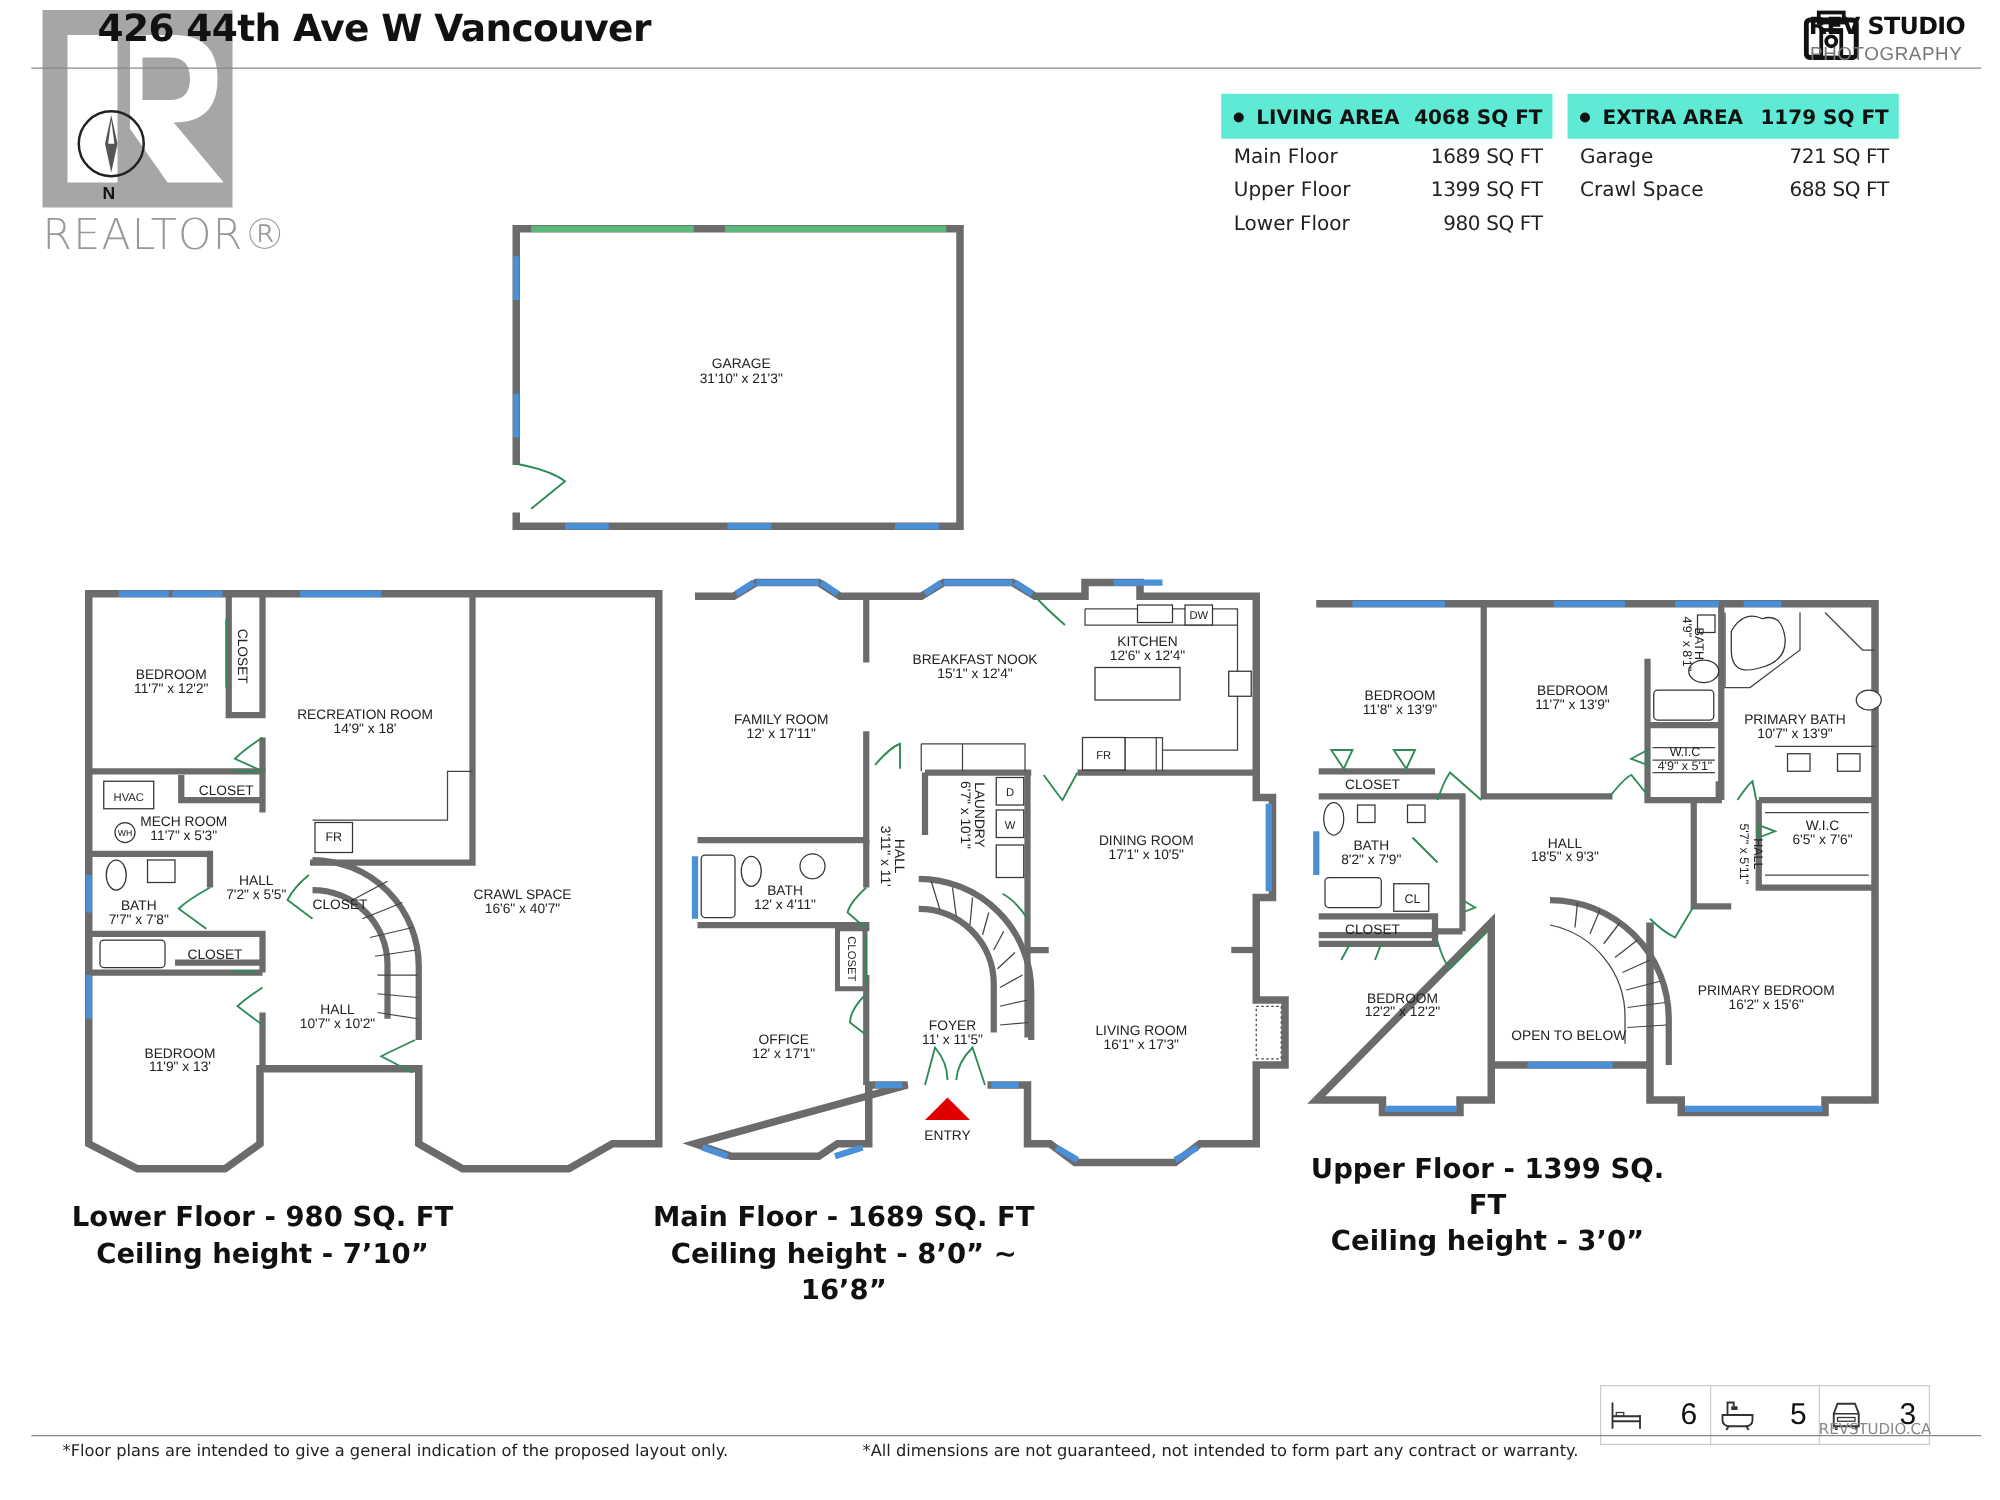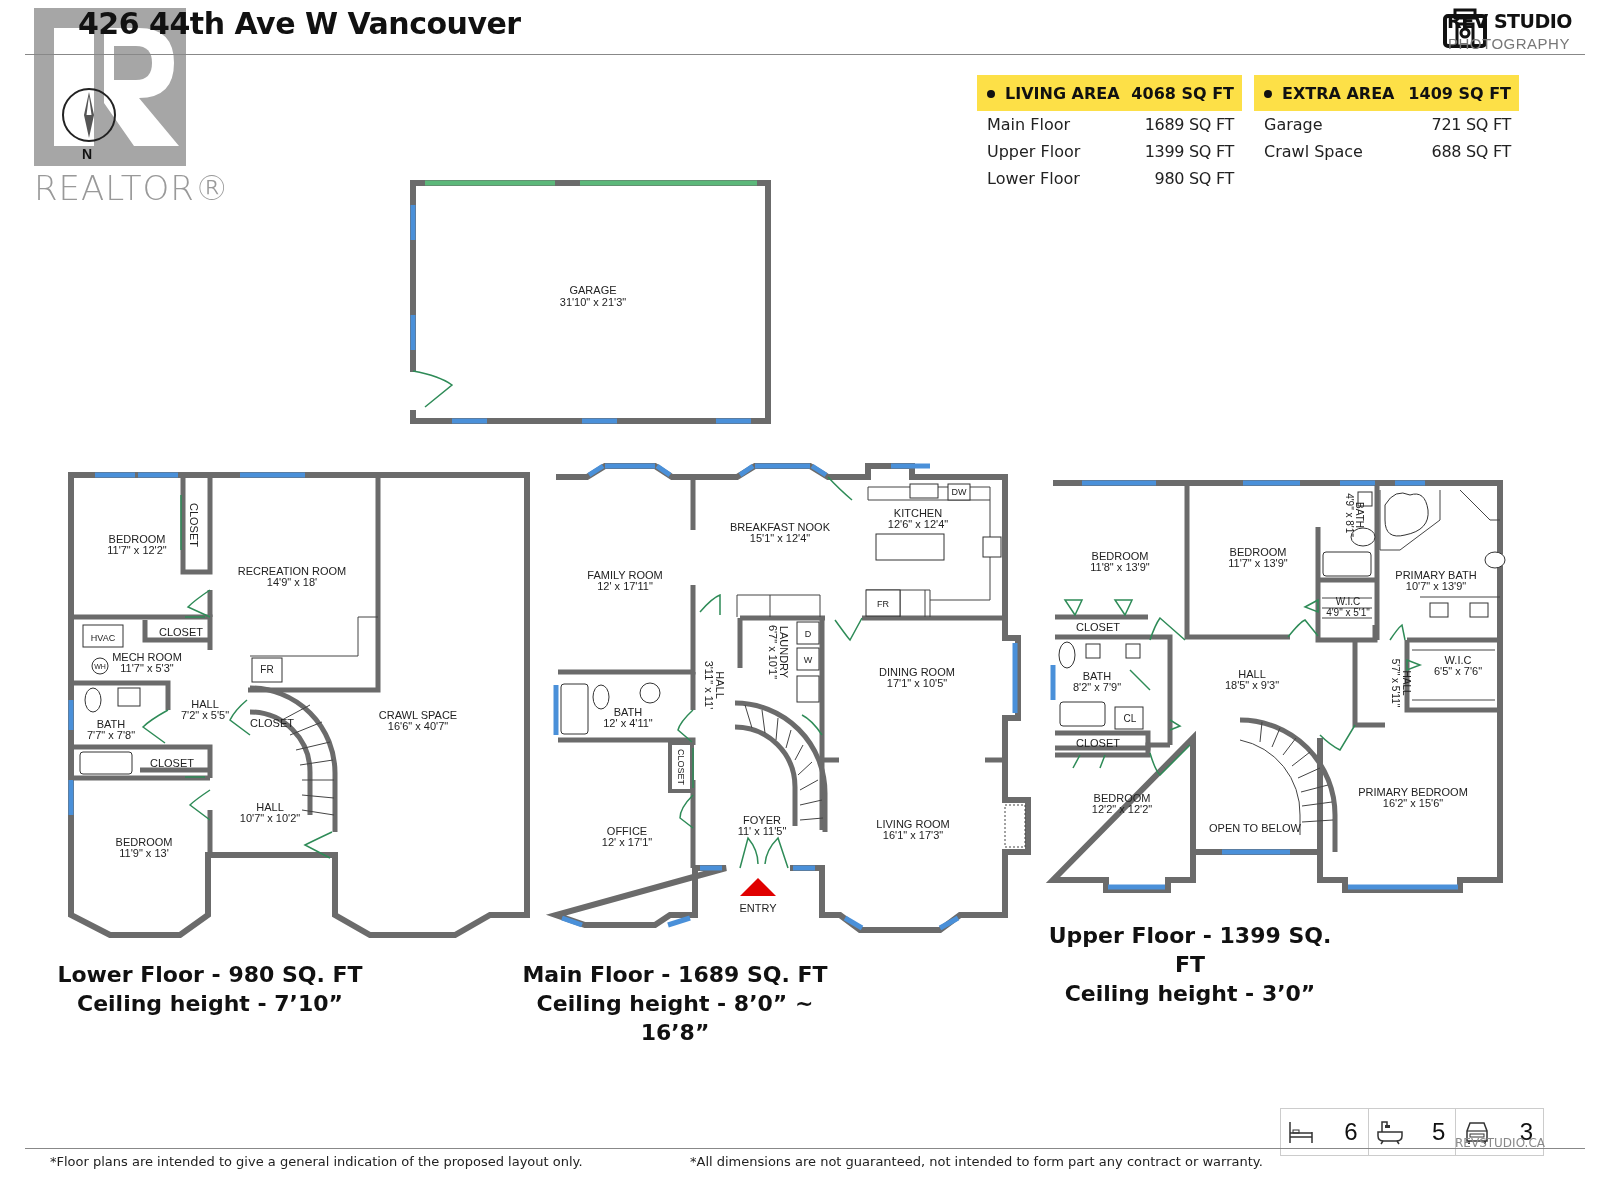--- a/index.html
+++ b/index.html
@@ -9,21 +9,21 @@
   .top-rule { left: 25px; top: 54px; width: 1560px; height: 1px; background: #888; }
   .realtor { left: 34px; top: 8px; width: 152px; height: 200px; }
   .realtor .box { position: absolute; left: 0; top: 0; width: 152px; height: 158px; background: rgba(150,150,150,0.85); }
   .realtor .word { position: absolute; left: 0; top: 160px; font-size: 34px; color: #999; letter-spacing: 1px; font-family: "DejaVu Sans", sans-serif; font-weight: 300; }
   .compass { left: 60px; top: 86px; width: 60px; height: 80px; }
   .compass .n { position: absolute; left: 22px; top: 60px; font-size: 14px; font-weight: bold; }
   .brand { left: 1395px; top: 8px; width: 180px; height: 42px; padding-left: 48px; }
   .brand .name { position: absolute; left: 52px; top: 2px; font-size: 19px; font-weight: bold; font-family: "DejaVu Sans", sans-serif; letter-spacing: -0.5px; }
   .brand .sub { position: absolute; left: 53px; top: 27px; font-size: 15px; color: #777; letter-spacing: 0.5px; }
   .area-table { top: 75px; width: 265px; font-family: "DejaVu Sans", sans-serif; }
-  .area-table .head { background: #fde047; height: 36px; display: flex; align-items: center; justify-content: space-between; padding: 0 8px 0 10px; font-weight: bold; font-size: 16px; }
+  .area-table .head { background: #5eead4; height: 36px; display: flex; align-items: center; justify-content: space-between; padding: 0 8px 0 10px; font-weight: bold; font-size: 16px; }
   .area-table .head .dot { display: inline-block; width: 8px; height: 8px; border-radius: 50%; background: #111; margin-right: 10px; vertical-align: middle; }
   .area-table .row { display: flex; justify-content: space-between; padding: 0 8px 0 10px; height: 27px; line-height: 27px; font-size: 16px; color: #222; }
   .area-table .row .v { letter-spacing: -0.3px; }
   .plan { position: absolute; left: 0; top: 0; }
   .floor-caption { text-align: center; font-weight: bold; font-size: 22px; line-height: 29px; font-family: "DejaVu Sans", sans-serif; color: #111; }
   .stats { left: 1280px; top: 1108px; width: 262px; height: 46px; border: 1px solid #ccc; display: flex; }
   .stats .cell { flex: 1; display: flex; align-items: center; justify-content: space-between; padding: 0 10px 0 6px; border-right: 1px solid #ccc; }
   .stats .cell:last-child { border-right: none; }
   .stats .num { font-size: 24px; color: #111; }
   .bottom-rule { left: 25px; top: 1148px; width: 1560px; height: 1px; background: #888; }
@@ -89,21 +89,21 @@
       <span class="v">1399 SQ FT</span>
     </div>
   <div class="row">
       <span>Lower Floor</span>
       <span class="v">980 SQ FT</span>
     </div>
 </div>
 <div class="abs area-table" style="left:1254px;">
   <div class="head">
     <span><span class="dot"></span><span>EXTRA AREA</span></span>
-    <span>1409 SQ FT</span>
+    <span>1179 SQ FT</span>
   </div>
   <div class="row">
       <span>Garage</span>
       <span class="v">721 SQ FT</span>
     </div>
   <div class="row">
       <span>Crawl Space</span>
       <span class="v">688 SQ FT</span>
     </div>
 </div>

